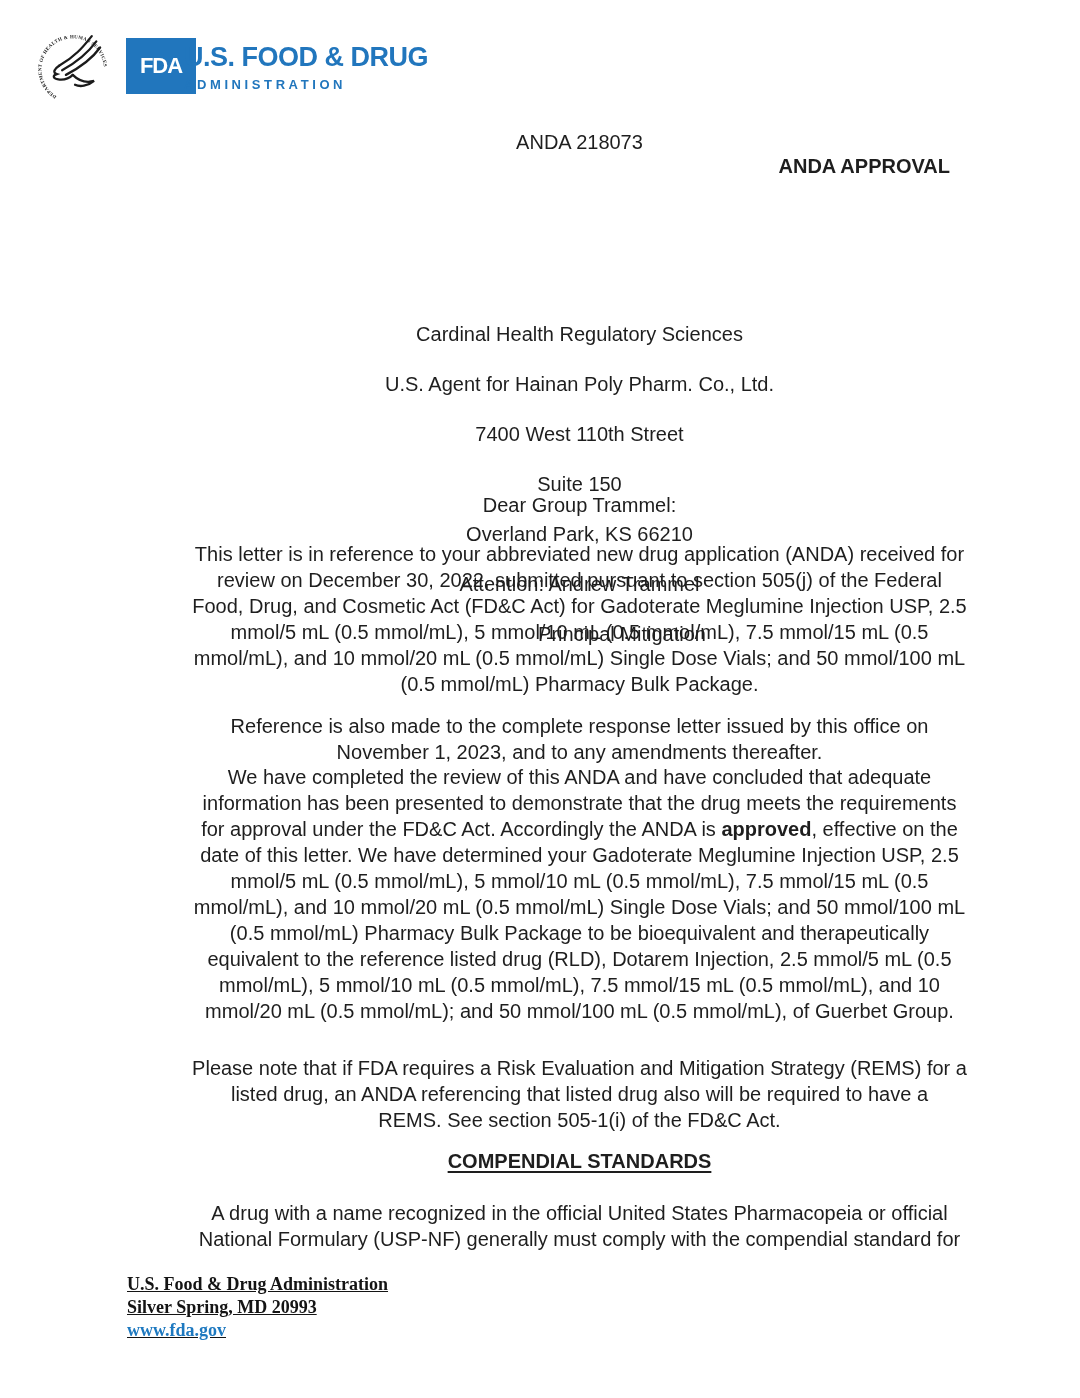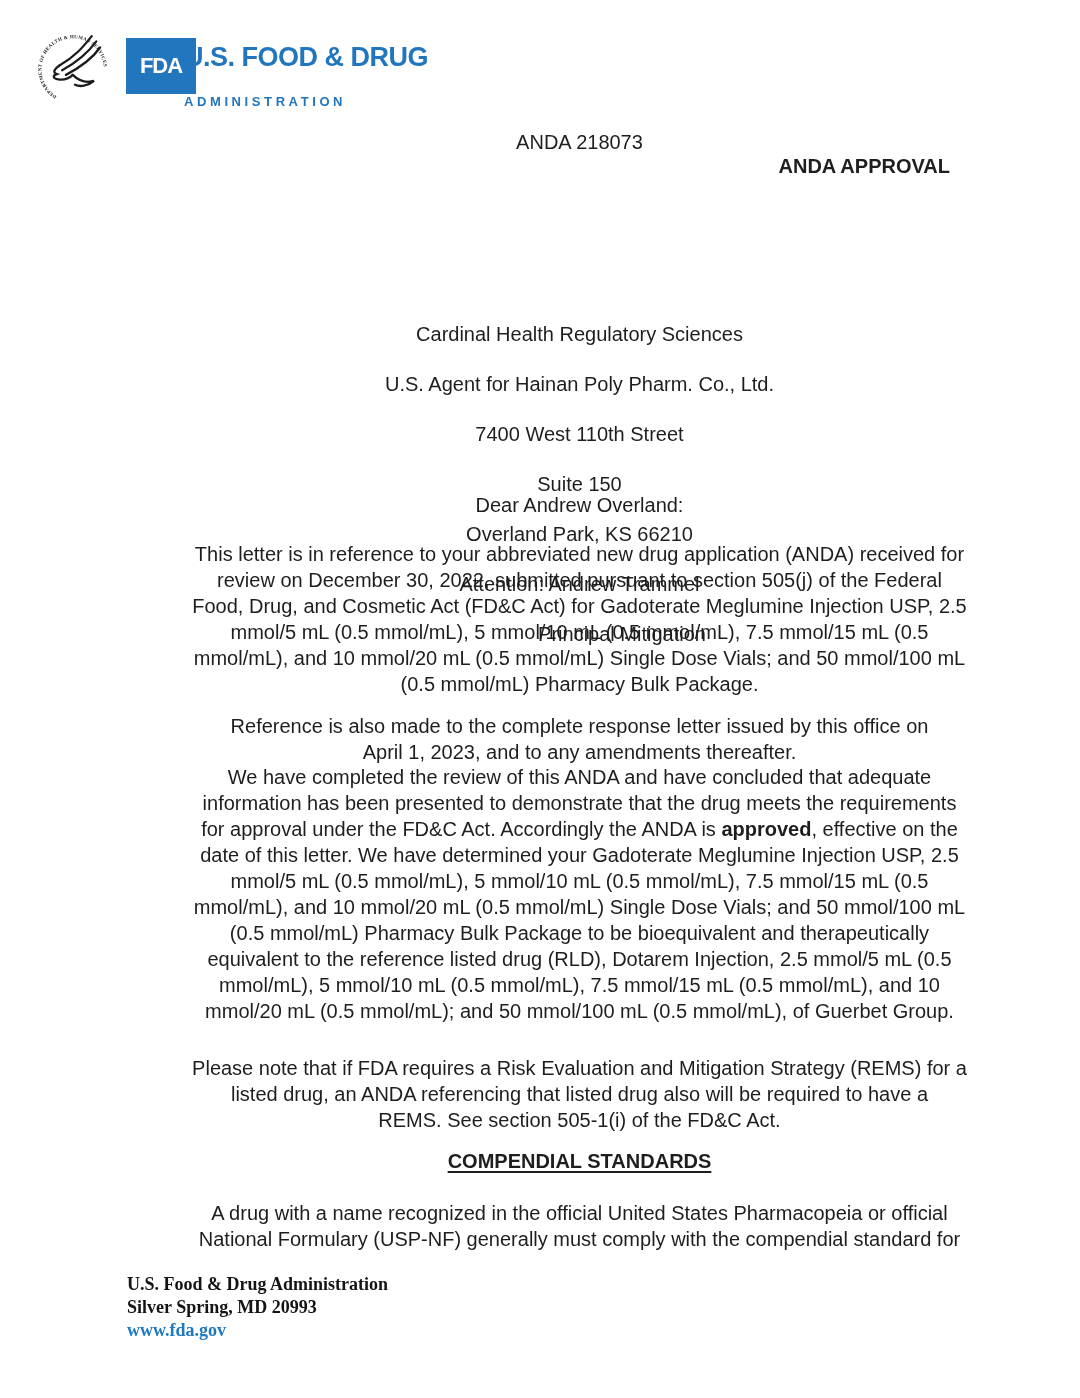--- a/index.html
+++ b/index.html
@@ -17,21 +17,21 @@
   
   .hhs-seal { left:34px; top:26px; width:76px; height:78px; }
   .fda-square {
     left:126px; top:38px; width:70px; height:56px;
     background:#2176bd; color:#ffffff;
     display:flex; align-items:center; justify-content:center;
     font-weight:bold; font-size:22px; letter-spacing:-1px;
   }
   .fda-words { left:184px; top:44px; color:#2176bd; }
   .fda-words .line1 { font-weight:bold; font-size:27px; letter-spacing:-0.5px; line-height:1; }
-  .fda-words .line2 { font-weight:bold; font-size:13px; letter-spacing:3.6px; margin-top:24px; line-height:1; }
+  .fda-words .line2 { font-weight:bold; font-size:13px; letter-spacing:3.6px; margin-top:7px; line-height:1; }
 
   
   .txt { font-size:20px; line-height:26px; white-space:pre-line; width:905px;text-align:center; }
   .anda-number { left:127px; top:129px; }
   .approval-title { left:127px; top:153px; width:823px; text-align:right; font-weight:bold; }
   .recipient { left:127px; top:297px; line-height:25px; }
   .recipient .indent { padding-left:85px; }
   .salutation { left:127px; top:492px; }
   .p1 { left:127px; top:541px; }
   .p2 { left:127px; top:713px; }
@@ -42,20 +42,21 @@
     text-decoration:underline; text-decoration-thickness:2px; text-underline-offset:3px;
   }
   .p5 { left:127px; top:1200px; }
 
   
   .footer {
     left:127px; top:1273px;
     font-family:"Liberation Serif", serif;
     font-weight:bold; font-size:18px; line-height:23px;
     color:#141414;
+    text-decoration:underline;
   }
   .footer .site { color:#1e79c0; }
 
   b.inline-bold { font-weight:bold;margin-top:14px; }
 </style>
 </head>
 <body>
 
 <div class="page">
 
@@ -89,31 +90,31 @@
   <div class="abs txt recipient">
     <div>Cardinal Health Regulatory Sciences</div>
     <div>U.S. Agent for Hainan Poly Pharm. Co., Ltd.</div>
     <div>7400 West 110th Street</div>
     <div>Suite 150</div>
     <div>Overland Park, KS 66210</div>
     <div>Attention: Andrew Trammel</div>
     <div class="indent">Principal Mitigation</div>
   </div>
 
-  <div class="abs txt salutation">Dear Andrew Overland:</div>
+  <div class="abs txt salutation">Dear Group Trammel:</div>
 
   <div class="abs txt p1">This letter is in reference to your abbreviated new drug application (ANDA) received for
 review on December 30, 2022, submitted pursuant to section 505(j) of the Federal
 Food, Drug, and Cosmetic Act (FD&amp;C Act) for Gadoterate Meglumine Injection USP, 2.5
 mmol/5 mL (0.5 mmol/mL), 5 mmol/10 mL (0.5 mmol/mL), 7.5 mmol/15 mL (0.5
 mmol/mL), and 10 mmol/20 mL (0.5 mmol/mL) Single Dose Vials; and 50 mmol/100 mL
 (0.5 mmol/mL) Pharmacy Bulk Package.</div>
 
   <div class="abs txt p2">Reference is also made to the complete response letter issued by this office on
-April 1, 2023, and to any amendments thereafter.</div>
+November 1, 2023, and to any amendments thereafter.</div>
 
   <div class="abs txt p3"><span>We have completed the review of this ANDA and have concluded that adequate
 information has been presented to demonstrate that the drug meets the requirements
 for approval under the FD&amp;C Act. Accordingly the ANDA is </span><b class="inline-bold">approved</b><span>, effective on the
 date of this letter. We have determined your Gadoterate Meglumine Injection USP, 2.5
 mmol/5 mL (0.5 mmol/mL), 5 mmol/10 mL (0.5 mmol/mL), 7.5 mmol/15 mL (0.5
 mmol/mL), and 10 mmol/20 mL (0.5 mmol/mL) Single Dose Vials; and 50 mmol/100 mL
 (0.5 mmol/mL) Pharmacy Bulk Package to be bioequivalent and therapeutically
 equivalent to the reference listed drug (RLD), Dotarem Injection, 2.5 mmol/5 mL (0.5
 mmol/mL), 5 mmol/10 mL (0.5 mmol/mL), 7.5 mmol/15 mL (0.5 mmol/mL), and 10

